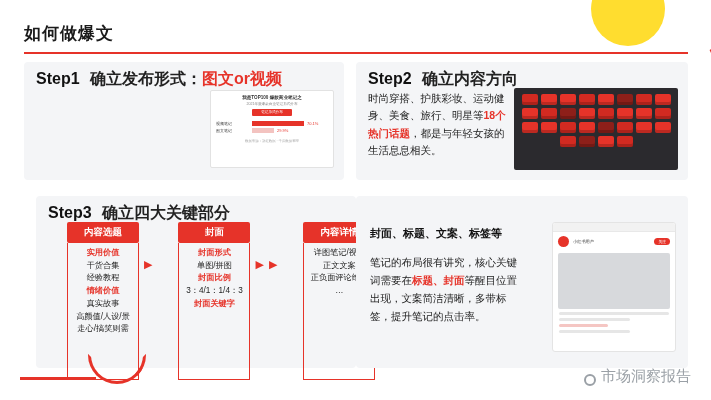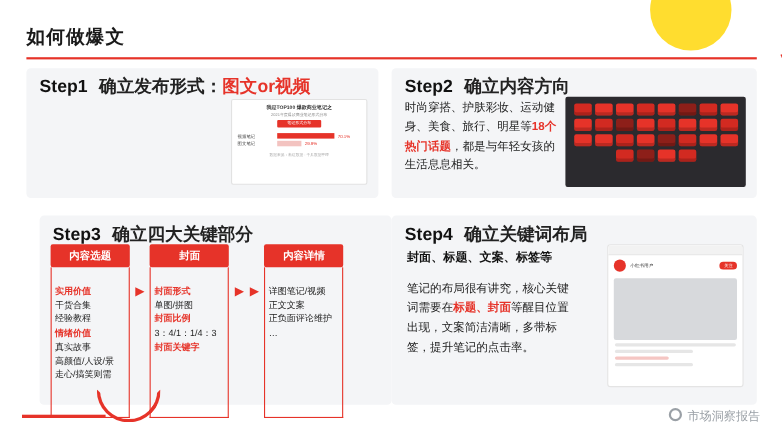--- a/index.html
+++ b/index.html
@@ -97,28 +97,28 @@
   .s2-chip {
     width:16px; height:11px; border-radius:2px; background:#e63329;
     box-shadow: inset 0 -3px 0 rgba(0,0,0,.18);
   }
   .s2-chip.alt { background:#d22a21; }
   .s2-chip.dark { background:#8d1f19; }
 
   
   #step3 { left:36px; top:196px; width:320px; height:172px; }
   .s3-cols { position:absolute; left:10px; top:26px; display:flex; gap:5px; }
-  .s3-col { width:72px; }
+  .s3-col { width:72px;margin-left:21px; }
   .s3-col .hd {
     background:#e63329; color:#fff; font-size:9.5px; font-weight:bold;
     text-align:center; padding:4px 0; border-radius:2px;
   }
   .s3-col .bd {
     border:1px solid #e63329; border-top:none; height:137px;
-    font-size:8.2px; line-height:1.55; color:#222; padding:16px 3px; 
+    font-size:8.2px; line-height:1.55; color:#222; padding:4px 3px; text-align:center;
   }
   .s3-col .bd .r { color:#e63329; font-weight:bold; }
   .s3-arrow {
     align-self:flex-start; margin-top:36px; color:#e63329; font-size:11px;
   }
 
   
   #step4 { left:356px; top:196px; width:332px; height:172px; }
   .s4-tags {
     position:absolute; left:14px; top:30px; width:148px;
@@ -138,21 +138,21 @@
   .s4-img .ava { width:11px; height:11px; border-radius:50%; background:#e63329; }
   .s4-img .uname { font-size:4.2px; margin-left:4px; color:#333; }
   .s4-img .follow { margin-left:auto; font-size:3.8px; background:#e63329; color:#fff; padding:1px 4px; border-radius:6px; }
   .s4-img .photo { margin:2px 5px; height:56px; background:#d7d9dc; border-radius:2px; }
   .s4-img .ln { height:3px; margin:3px 6px; background:#e6e6e6; border-radius:2px; }
   .s4-img .ln.s { width:58%; }
   .s4-img .ln.r { background:#f5c6c3; width:40%; }
 
   .watermark {
     position:absolute; right:20px; bottom:14px;
-    font-size:11px; color:#9aa0a6; display:flex; align-items:flex-start; gap:5px;
+    font-size:15px; color:#9aa0a6; display:flex; align-items:flex-end; gap:5px;
   }
   .wm-eye {
     width:12px; height:12px; border-radius:50%;
     border:2px solid #9aa0a6;
   }
 </style>
 </head>
 <body>
 
 <div class="slide">
@@ -265,24 +265,20 @@
             <div>详图笔记/视频</div>
             <div>正文文案</div>
             <div>正负面评论维护</div>
             <div>…</div>
           </div>
         </div>
       </div>
   </div>
 
   <div class="card" id="step4">
-    <div class="card-head">
-      <span class="stepnum">Step4</span>
-      <span class="steptxt">确立关键词布局</span>
-    </div>
     <div class="s4-tags">封面、标题、文案、标签等</div>
     <div class="s4-body">
       <span>笔记的布局很有讲究，核心关键词需要在</span><span class="hl">标题、封面</span><span>等醒目位置出现，文案简洁清晰，多带标签，提升笔记的点击率。</span>
     </div>
     <div class="s4-img">
       <div class="bar"></div>
       <div class="user">
         <div class="ava"></div>
         <div class="uname">小红书用户</div>
         <div class="follow">关注</div>

